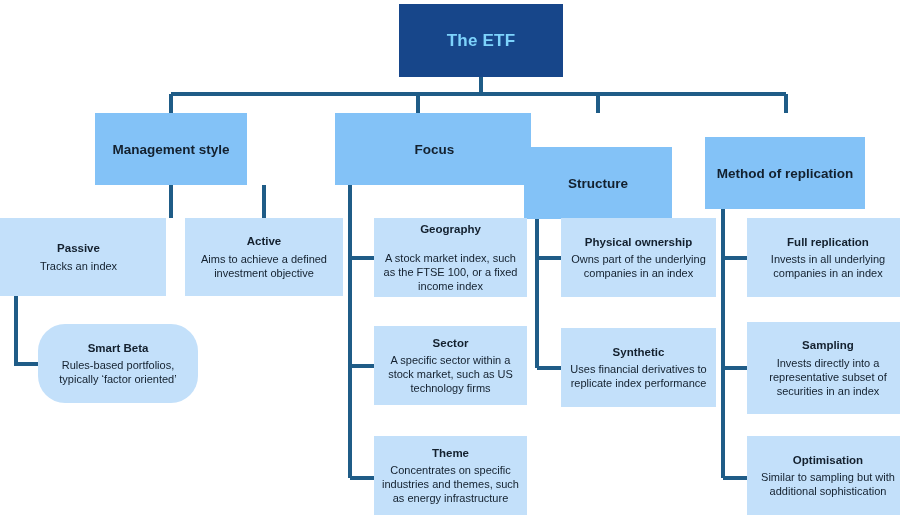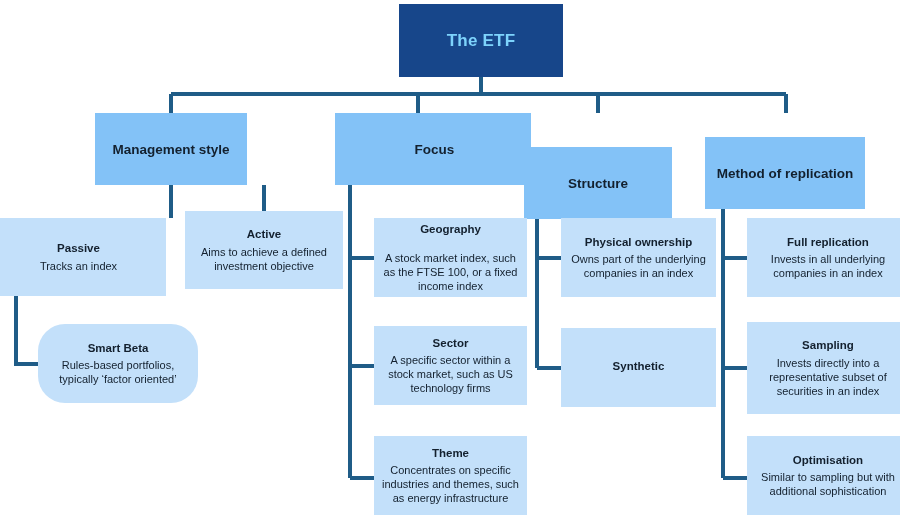--- a/index.html
+++ b/index.html
@@ -121,21 +121,21 @@
 
   <div class="node node-l2" style="left:705px; top:113px; width:160px; height:72px;margin-top:24px;">
     <div class="node-title">Method of replication</div>
   </div>
 
   <div class="node node-l3" style="left:-9px; top:218px; width:175px; height:78px;">
     <div class="node-title">Passive</div>
     <div class="node-desc">Tracks an index</div>
   </div>
 
-  <div class="node node-l3" style="left:185px; top:211px; width:158px; height:78px;">
+  <div class="node node-l3" style="left:185px; top:218px; width:158px; height:78px;">
     <div class="node-title">Active</div>
     <div class="node-desc">Aims to achieve a defined investment objective</div>
   </div>
 
   <div class="node node-l3" style="left:38px; top:324px; width:160px; height:79px;border-radius:27px;">
     <div class="node-title">Smart Beta</div>
     <div class="node-desc">Rules-based portfolios, typically ‘factor oriented’</div>
   </div>
 
   <div class="node node-l3" style="left:374px; top:218px; width:153px; height:79px;gap:12px;">
@@ -153,20 +153,21 @@
     <div class="node-desc">Concentrates on specific industries and themes, such as energy infrastructure</div>
   </div>
 
   <div class="node node-l3" style="left:561px; top:218px; width:155px; height:79px;">
     <div class="node-title">Physical ownership</div>
     <div class="node-desc">Owns part of the underlying companies in an index</div>
   </div>
 
   <div class="node node-l3" style="left:561px; top:328px; width:155px; height:79px;">
     <div class="node-title">Synthetic</div>
+    <div class="node-desc">Uses financial derivatives to replicate index performance</div>
   </div>
 
   <div class="node node-l3" style="left:747px; top:218px; width:162px; height:79px;">
     <div class="node-title">Full replication</div>
     <div class="node-desc">Invests in all underlying companies in an index</div>
   </div>
 
   <div class="node node-l3" style="left:747px; top:322px; width:162px; height:92px;">
     <div class="node-title">Sampling</div>
     <div class="node-desc">Invests directly into a representative subset of securities in an index</div>

